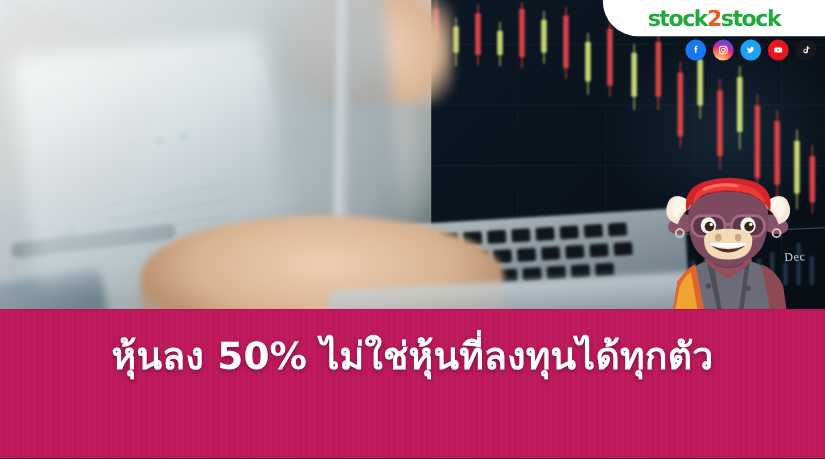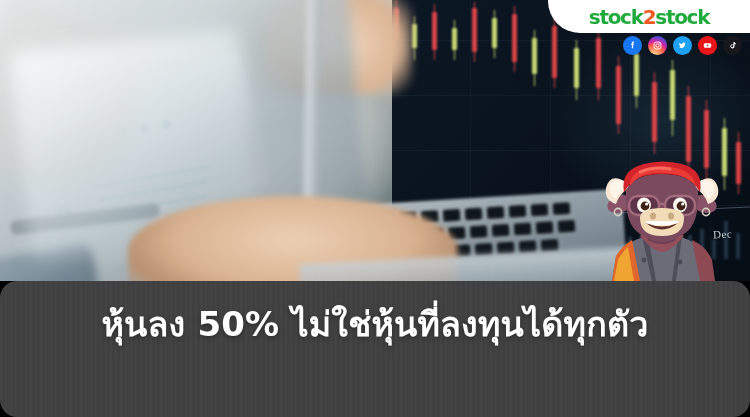--- a/index.html
+++ b/index.html
@@ -171,23 +171,22 @@
   .soc-tt { background:#18181c; }
 
   
   .bull { position:absolute; left:596px; top:148px; width:132px; height:133px; z-index:15; }
   .bull svg { display:block; }
 
   
   .green {
     position:absolute; left:0; top:281px;
     width:750px; height:136px;
-    background:#404040;
+    background:#be185d;
     overflow:hidden;
-    border-radius:17px;
   }
   .green::after {
     content:""; position:absolute; inset:0;
     background:repeating-linear-gradient(90deg, rgba(255,255,255,.018) 0 2px, rgba(0,0,0,0) 2px 5px);
     pointer-events:none;
   }
   .headline {
     position:absolute; left:0; right:0; top:24px;
     text-align:center;
     color:#ffffff;

